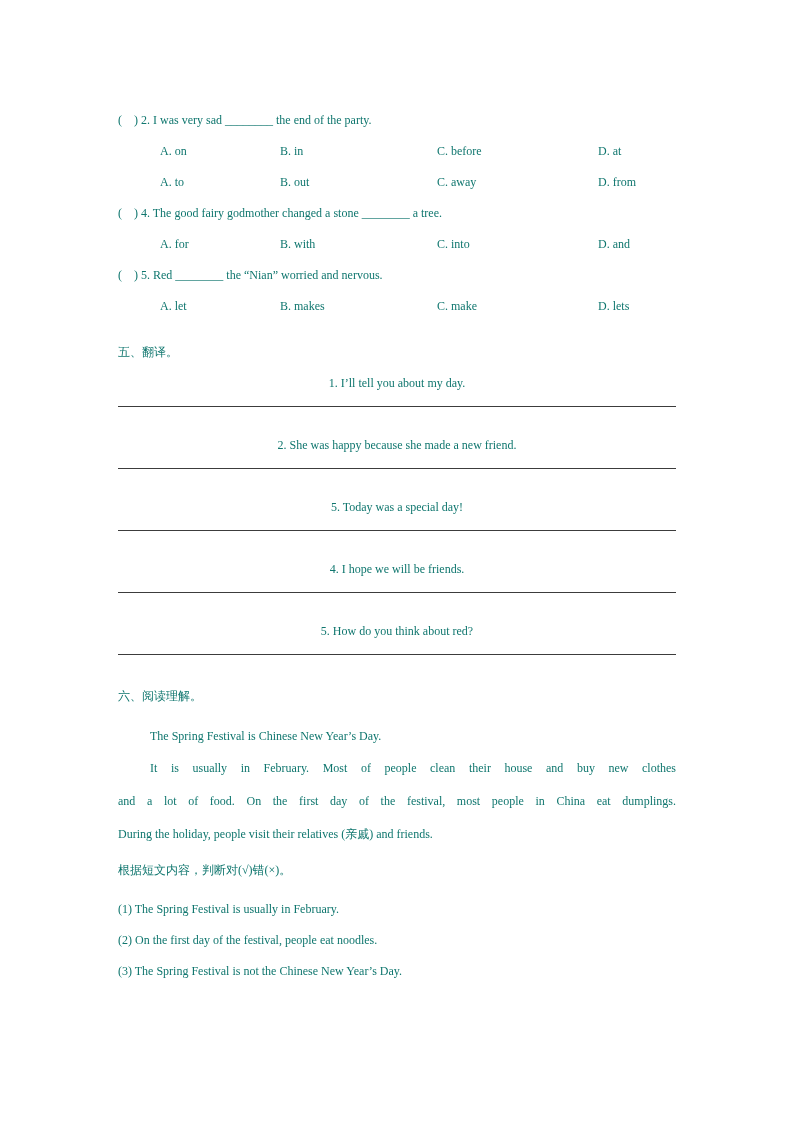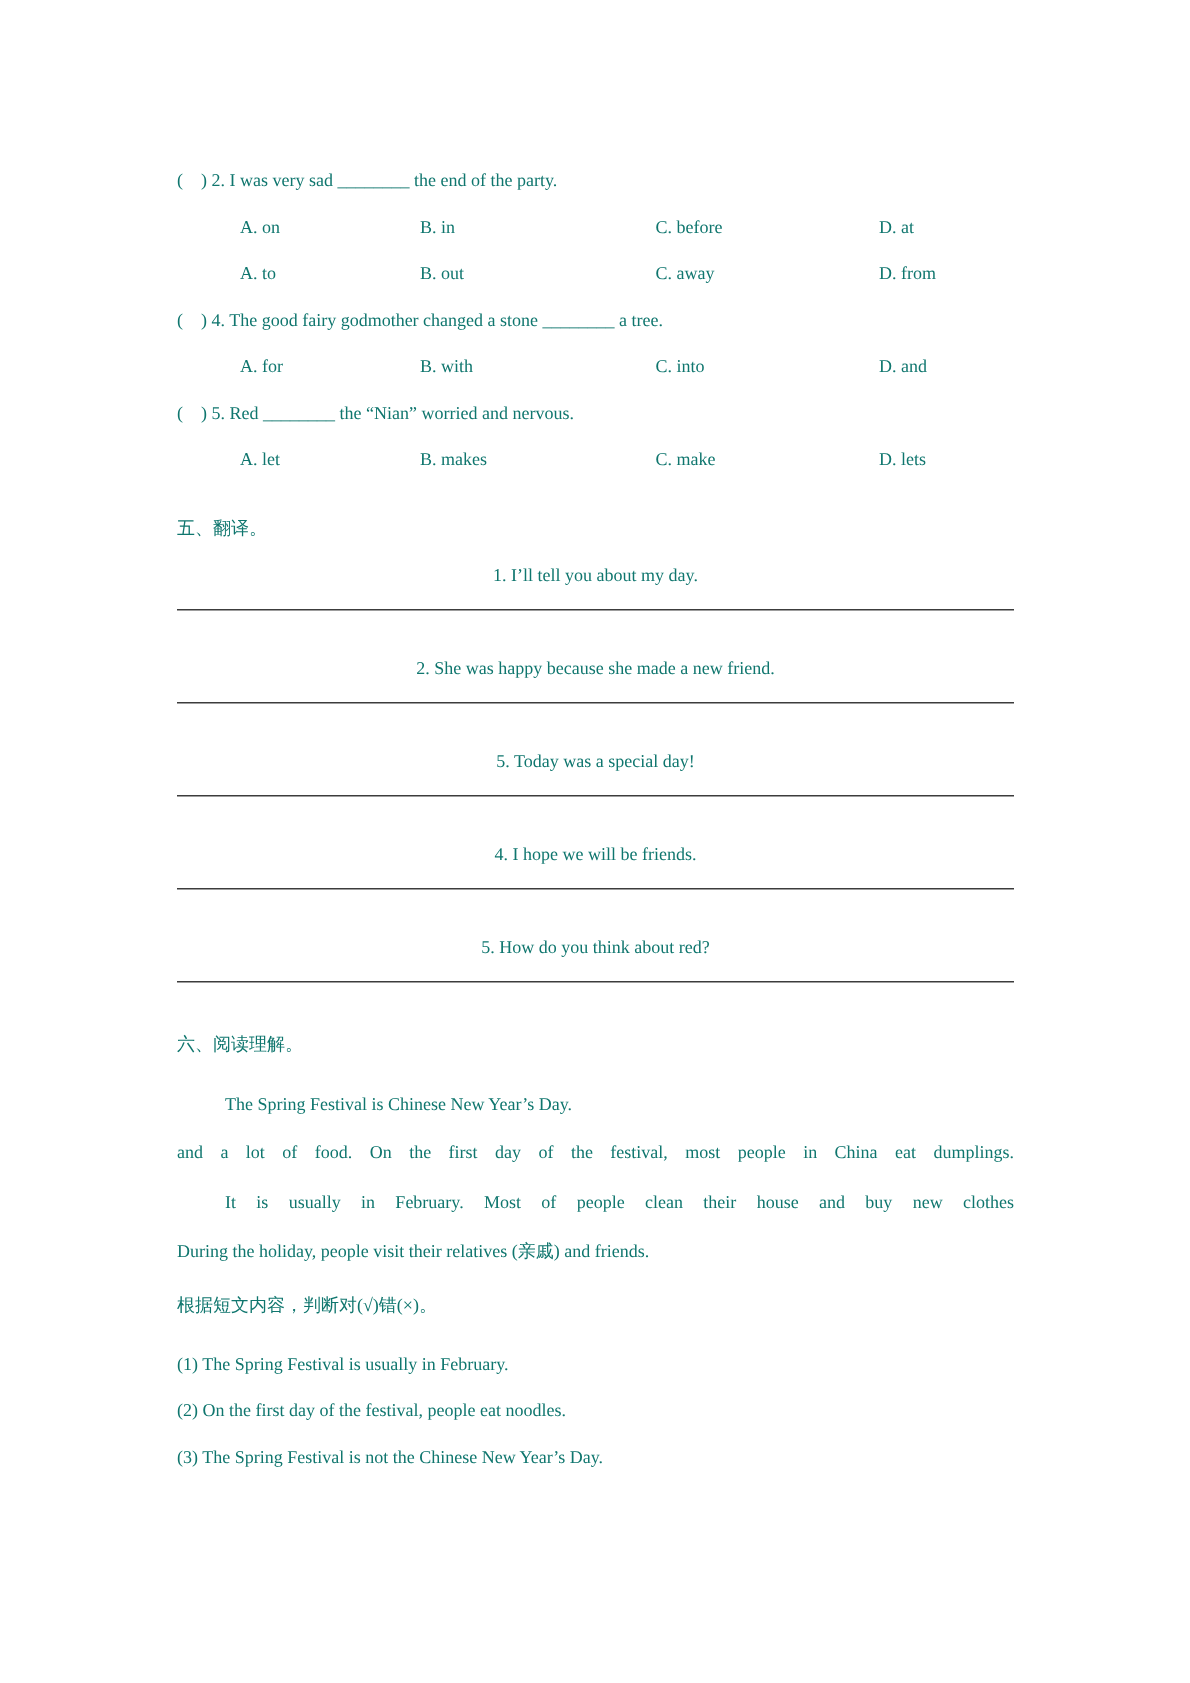--- a/index.html
+++ b/index.html
@@ -19,21 +19,21 @@
     top: 105px;
     left: 118px;
     width: 558px;
   }
   .mc-prompt { line-height: 31px; white-space: pre-wrap; }
   .mc-options { position: relative; height: 31px; line-height: 31px; }
   .mc-options .opt { position: absolute; top: 0; white-space: pre; }
   .opt-a { left: 42px; }
   .opt-b { left: 162px; }
   .opt-c { left: 319px; }
-  .opt-d { left: 468px; }
+  .opt-d { left: 480px; }
   .section-heading { line-height: 31px; }
   .heading-5 { margin-top: 15px; }
   .t-item:first-of-type { margin-top: 4px; }
   .t-item { margin-bottom: 23px; }
   .t-sentence { line-height: 31px; text-align: center; }
   .answer-line { height: 0; border-bottom: 1px solid #3c3c3c; margin-top: 7px; }
   .heading-6 { margin-top: 26px; }
   .passage-p1 { margin-top: 9px; line-height: 31px; text-indent: 32px; }
   .passage-line { line-height: 33px; }
   .pl-first { text-indent: 32px; }
@@ -106,22 +106,22 @@
       <div class="answer-line"></div>
     </div>
     <div class="t-item">
       <div class="t-sentence">5. How do you think about red?</div>
       <div class="answer-line"></div>
     </div>
 
     <div class="section-heading heading-6">六、阅读理解。</div>
 
     <div class="passage-p1">The Spring Festival is Chinese New Year’s Day.</div>
+    <div class="passage-line pl-first pl-just">It is usually in February. Most of people clean their house and buy new clothes</div>
     <div class="passage-line pl-just">and a lot of food. On the first day of the festival, most people in China eat dumplings.</div>
-    <div class="passage-line pl-first pl-just">It is usually in February. Most of people clean their house and buy new clothes</div>
     <div class="passage-line">During the holiday, people visit their relatives (亲戚) and friends.</div>
 
     <div class="instruction">根据短文内容，判断对(√)错(×)。</div>
 
     <div class="judgment-list">
       <div class="judgment">(1) The Spring Festival is usually in February.</div>
       <div class="judgment">(2) On the first day of the festival, people eat noodles.</div>
       <div class="judgment">(3) The Spring Festival is not the Chinese New Year’s Day.</div>
     </div>
 

